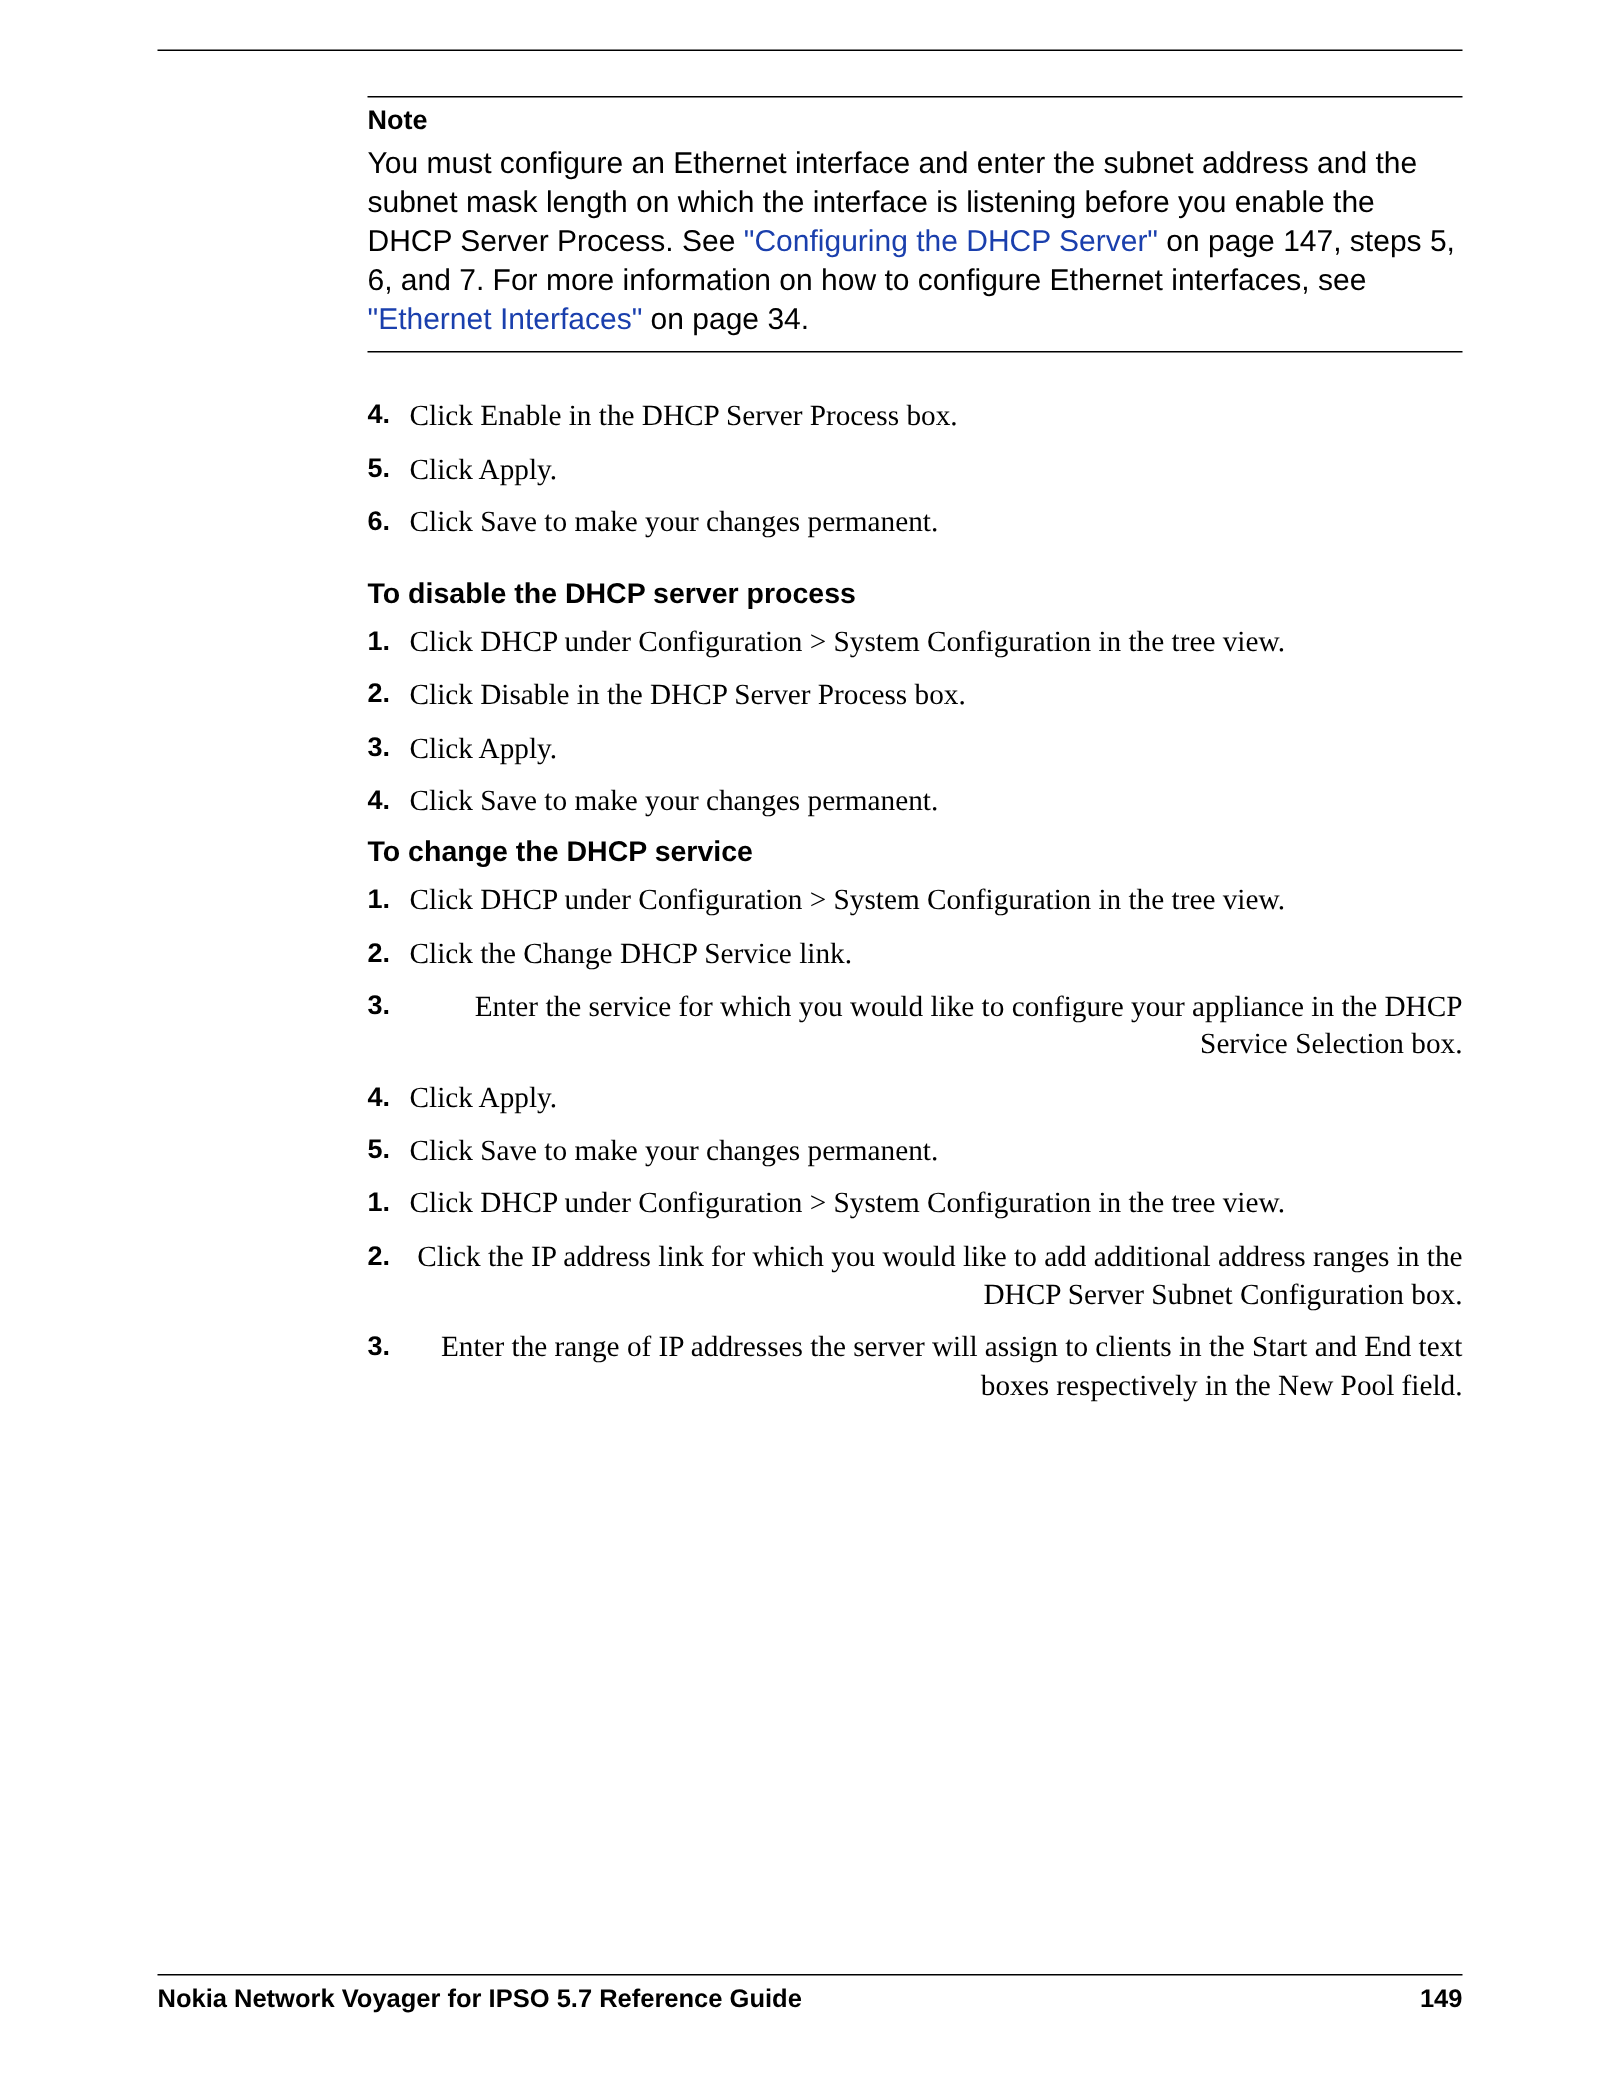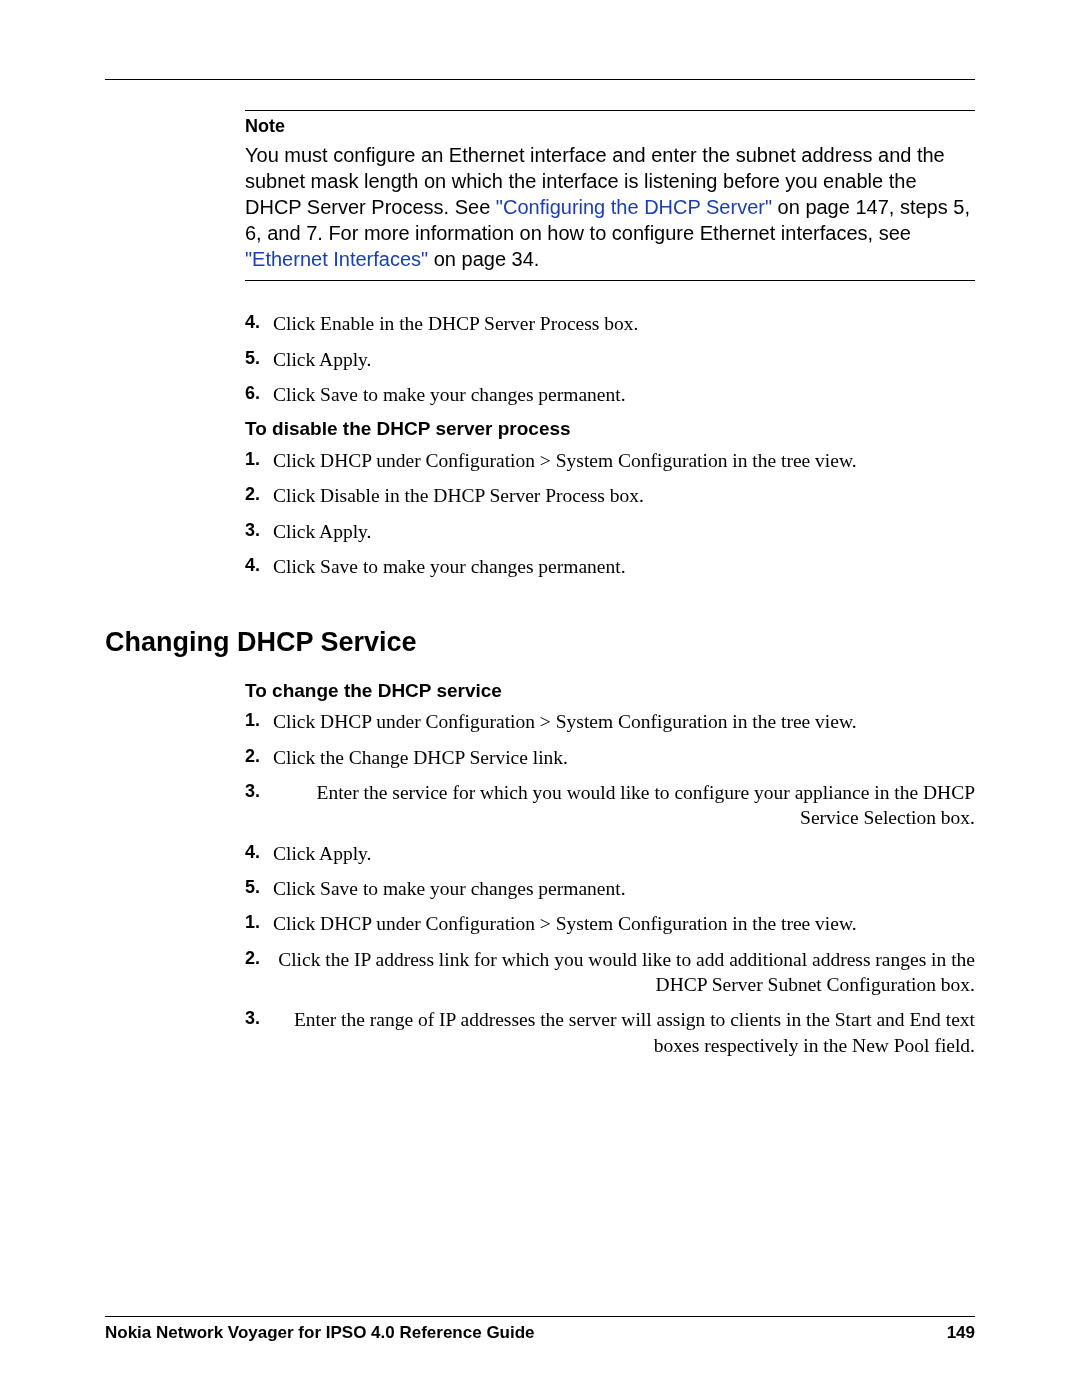--- a/index.html
+++ b/index.html
@@ -7,21 +7,21 @@
     padding: 0;
     background: #fff;
     font-family: "Times New Roman", Times, serif;
     color: #000;
   }
   .page {
     width: 1080px;
     height: 1397px;
     position: relative;
     box-sizing: border-box;
-    padding: 79px 105px 0 105px;
+    padding: 33px 105px 0 105px;
   }
   .top-rule {
     border: none;
     border-top: 1.2px solid #000;
     margin: 0;
   }
   .content {
     margin-top: 30px;
     margin-left: 140px;
     font-size: 18.5px;
@@ -66,21 +66,21 @@
   ol.steps li .txt {
     font-family: "Times New Roman", Times, serif;
     font-size: 19.5px;
     line-height: 1.3;
     text-align: right;
   }
   .subhead {
     font-family: Arial, Helvetica, sans-serif;
     font-weight: bold;
     font-size: 19px;
-    margin-top: 10px;
+    margin-top: 24px;
     margin-bottom: 2px;
   }
   .h2 {
     font-family: Arial, Helvetica, sans-serif;
     font-weight: bold;
     font-size: 27px;
     margin-top: 46px;
     margin-bottom: 18px;
   }
   .h2.outdent {
@@ -148,21 +148,20 @@
       <li>
           <span class="num">3.</span>
           <span class="txt">Click Apply.</span>
         </li>
       <li>
           <span class="num">4.</span>
           <span class="txt">Click Save to make your changes permanent.</span>
         </li>
     </ol>
 
-    <div class="h2 outdent">Changing DHCP Service</div>
 
     <div class="subhead" style="margin-top:0">To change the DHCP service</div>
     <ol class="steps" style="margin-top:6px">
       <li>
           <span class="num">1.</span>
           <span class="txt">Click DHCP under Configuration &gt; System Configuration in the tree view.</span>
         </li>
       <li>
           <span class="num">2.</span>
           <span class="txt">Click the Change DHCP Service link.</span>
@@ -195,17 +194,17 @@
           <span class="num">3.</span>
           <span class="txt">Enter the range of IP addresses the server will assign to clients in the Start and End text boxes respectively in the New Pool field.</span>
         </li>
     </ol>
 
   </div>
 
   <div class="footer">
     <hr class="footer-rule">
     <div class="footer-row">
-      <span>Nokia Network Voyager for IPSO 4.0 Reference Guide</span>
+      <span>Nokia Network Voyager for IPSO 5.7 Reference Guide</span>
       <span>149</span>
     </div>
   </div>
 </div>
 
 </body></html>

